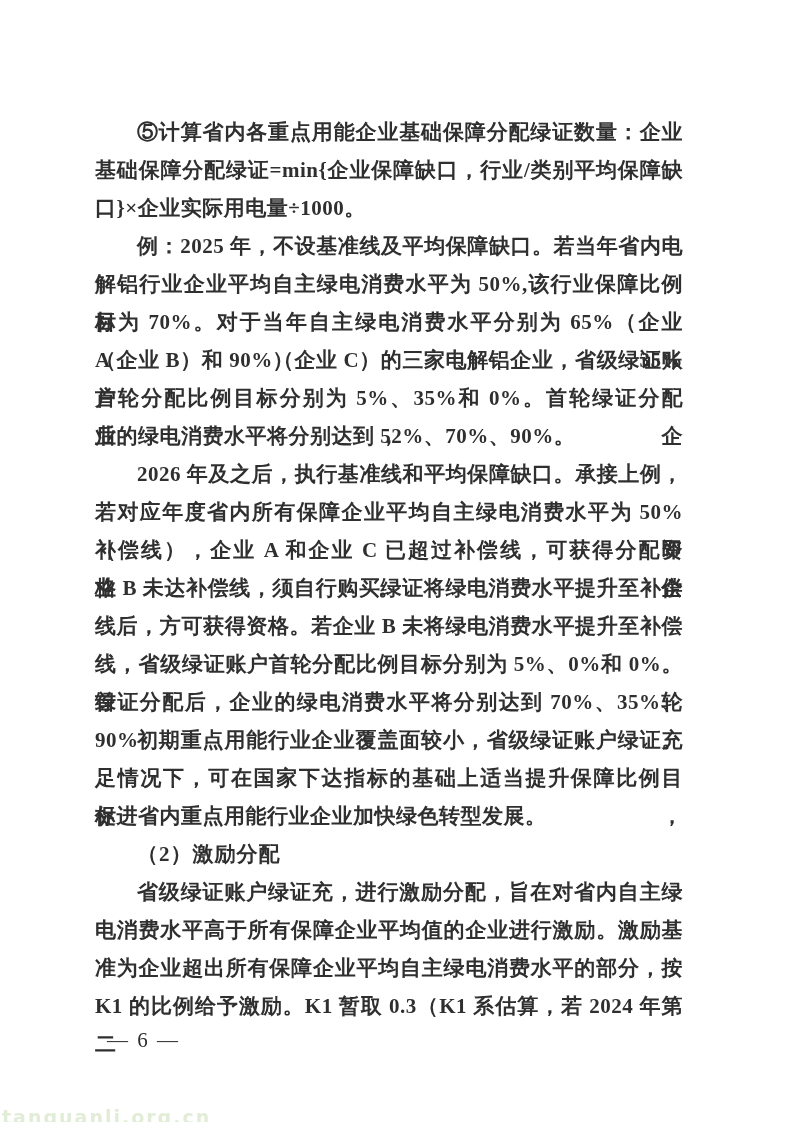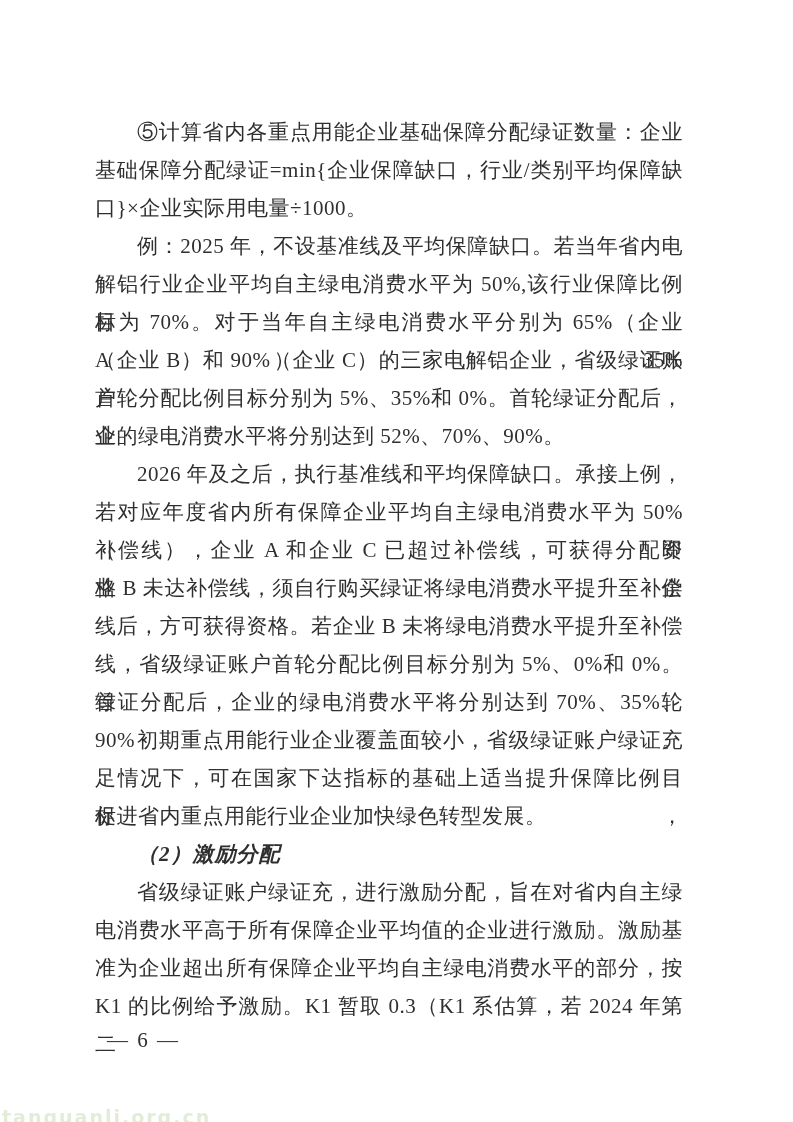--- a/index.html
+++ b/index.html
@@ -22,33 +22,33 @@
     top: 113px;
     width: 588px;
   }
   .line {
     height: 38px;
     line-height: 38px;
     font-size: 21px;
     letter-spacing: 0.5px;
     white-space: nowrap;
     text-align: left;
+    font-weight: bold;
   }
   .line.j {
     white-space: normal;
     text-align: justify;
     text-align-last: justify;
   }
   .line.indent {
     text-indent: 42px;
   }
   .line.bold {
     font-weight: bold;
     letter-spacing: 1px;
-    font-style: italic;
   }
   .page-number {
     position: absolute;
     left: 107px;
     top: 1026px;
     font-size: 21px;
     line-height: 28px;
     letter-spacing: 2px;
     color: #2f2f2f;
   }

